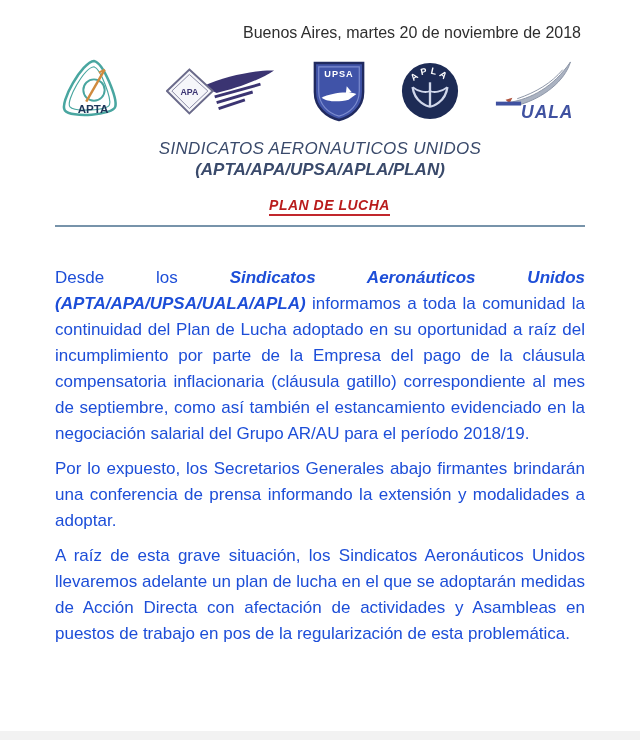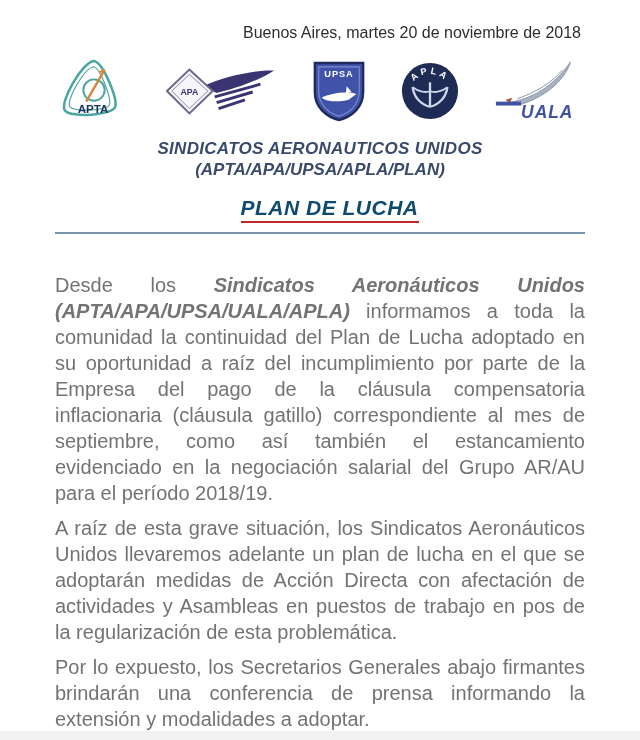--- a/index.html
+++ b/index.html
@@ -29,49 +29,49 @@
     align-items: center;
   }
   .logo { display: block; flex: 0 0 auto; }
   .org-title {
     margin-top: 14px;
     text-align: center;
     color: #3a4a6b;
     font-style: italic;
     line-height: 21px;
   }
-  .org-title .line1 { font-size: 17px; font-weight: 700; letter-spacing: .3px; }
+  .org-title .line1 { font-size: 17px; font-weight: 400; letter-spacing: .3px; }
   .org-title .line2 { font-size: 17px; font-weight: 700; }
   .main-heading {
     margin-top: 16px;
     text-align: center;
   }
   .main-heading span {
     display: inline-block;
-    color: #0c4a6e;
-    font-size: 21px;
+    color: #b91c1c;
+    font-size: 14px;
     font-weight: 700;
     font-style: italic;
     letter-spacing: .5px;
     border-bottom: 2.5px solid #c1272d;
     padding-bottom: 1px;
     margin-left: 19px;
   }
   .rule {
     margin-top: 9px;
     height: 2px;
     background: #7793aa;
   }
   .body-text { margin-top: 38px; }
   .body-text p {
-    font-size: 20px;
+    font-size: 17px;
     line-height: 26px;
     text-align: justify;
     margin-bottom: 9px;
-    color: #737373;
+    color: #1d4ed8;
   }
   .body-text p .emph {
     font-weight: 700;
     font-style: italic;
   }
   .bottom-strip {
     position: absolute;
     left: 0; right: 0; bottom: 0;
     height: 9px;
     background: #f2f2f2;
@@ -143,19 +143,19 @@
   </div>
 
   <div class="main-heading">
     <span>PLAN DE LUCHA</span>
   </div>
 
   <div class="rule"></div>
 
   <div class="body-text">
     <p><span>Desde los </span><span class="emph">Sindicatos Aeronáuticos Unidos (APTA/APA/UPSA/UALA/APLA)</span><span> informamos a toda la comunidad la continuidad del Plan de Lucha adoptado en su oportunidad a raíz del incumplimiento por parte de la Empresa del pago de la cláusula compensatoria inflacionaria (cláusula gatillo) correspondiente al mes de septiembre, como así también el estancamiento evidenciado en la negociación salarial del Grupo AR/AU para el período 2018/19.</span></p>
+    <p>Por lo expuesto, los Secretarios Generales abajo firmantes brindarán una conferencia de prensa informando la extensión y modalidades a adoptar.</p>
     <p>A raíz de esta grave situación, los Sindicatos Aeronáuticos Unidos llevaremos adelante un plan de lucha en el que se adoptarán medidas de Acción Directa con afectación de actividades y Asambleas en puestos de trabajo en pos de la regularización de esta problemática.</p>
-    <p>Por lo expuesto, los Secretarios Generales abajo firmantes brindarán una conferencia de prensa informando la extensión y modalidades a adoptar.</p>
   </div>
 
   <div class="bottom-strip"></div>
 
 </div>
 
 </body></html>

